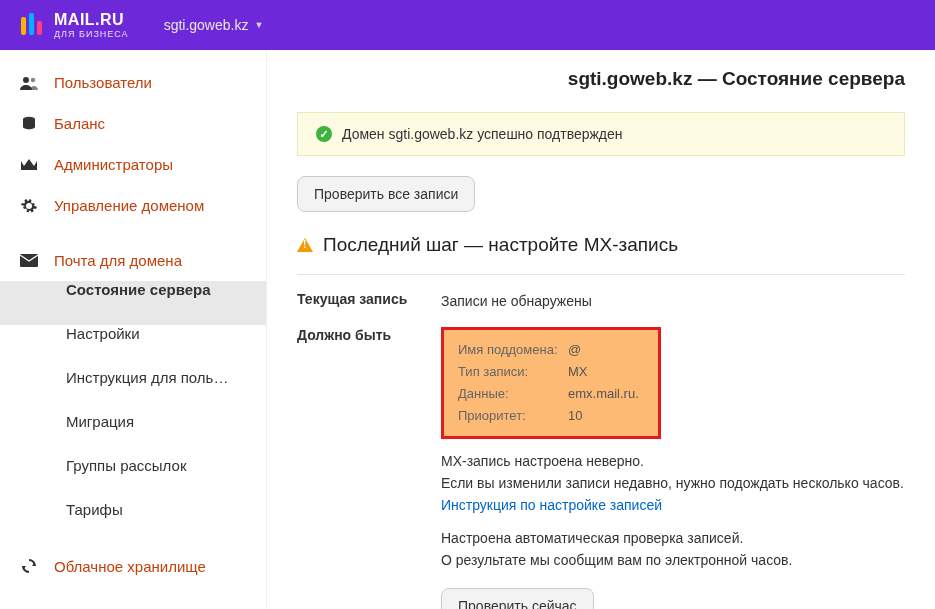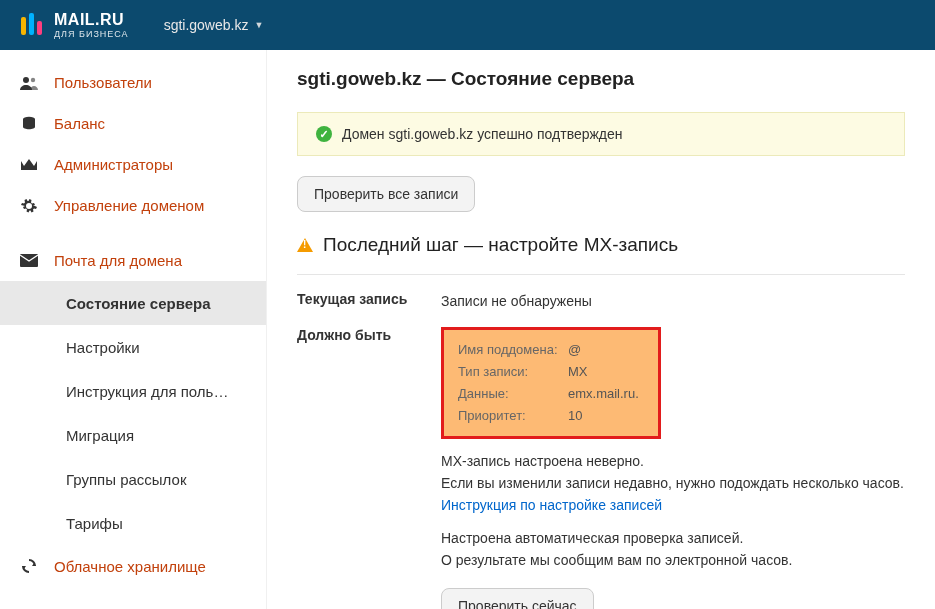--- a/index.html
+++ b/index.html
@@ -1,32 +1,32 @@
 <!DOCTYPE html>
 <html><head>
 <meta charset="utf-8">
 <style>
   * { box-sizing: border-box; margin: 0; padding: 0; }
   body { font-family: Arial, Helvetica, sans-serif; font-size: 14px; color: #333; background: #fff; width: 935px; }
-  .header { background: #0c4a6e; height: 50px; display: flex; align-items: center; padding: 0 18px; }
+  .header { background: #6d28d9; height: 50px; display: flex; align-items: center; padding: 0 18px; }
   .logo { display: flex; align-items: center; gap: 8px; }
   .logo-text { display: flex; flex-direction: column; color: #fff; line-height: 1; }
   .logo-main { font-weight: bold; font-size: 16px; letter-spacing: 0.5px; }
   .logo-sub { font-size: 9px; letter-spacing: 1px; opacity: 0.85; margin-top: 2px; }
   .domain-selector { color: #e8e8e8; margin-left: 35px; font-size: 14px; display: flex; align-items: center; gap: 6px; cursor: pointer; }
   .domain-selector .arrow { font-size: 9px; opacity: 0.9; }
   .container { display: flex; }
   .sidebar { width: 266px; background: #fff; padding-top: 12px; }
   .side-item { display: flex; align-items: center; padding: 12px 18px; font-size: 15px; color: #c2410c; cursor: pointer; }
   .side-item .icon { width: 22px; margin-right: 14px; display: flex; justify-content: center; color: #333; }
-  .side-sub { padding-left: 66px; padding-right: 18px; font-size: 15px; color: #333; cursor: pointer; height: 44px; display: flex; align-items: center; white-space: nowrap; overflow: hidden; text-overflow: ellipsis; }
+  .side-sub { padding-left: 66px; padding-right: 18px; font-size: 15px; color: #333; cursor: pointer; height: 44px; display: flex; align-items: flex-start; white-space: nowrap; overflow: hidden; text-overflow: ellipsis; }
   .side-sub.active { background: #e8e8e8; font-weight: bold; }
   .side-gap { height: 14px; }
   .main { flex: 1; padding: 18px 30px 30px 30px; border-left: 1px solid #f0f0f0; }
-  .page-title { font-size: 19px; font-weight: bold; margin-bottom: 22px; color: #222; }
+  .page-title { font-size: 19px; font-weight: bold; margin-bottom: 22px; color: #222; text-align: right; }
   .alert-success { background: #fdfbe3; border: 1px solid #eceaba; padding: 13px 18px; display: flex; align-items: center; gap: 10px; margin-bottom: 20px; color: #333; }
   .check { width: 16px; height: 16px; background: #3fb33f; border-radius: 50%; display: flex; align-items: center; justify-content: center; color: #fff; font-size: 11px; font-weight: bold; }
   .btn { background: #f3f3f3; border: 1px solid #ccc; padding: 9px 16px; font-size: 14px; color: #333; cursor: pointer; border-radius: 8px; }
   .step-head { display: flex; align-items: center; gap: 10px; margin: 22px 0 18px; }
   .warn-tri { width: 0; height: 0; border-left: 8px solid transparent; border-right: 8px solid transparent; border-bottom: 14px solid #f59b00; position: relative; }
   .warn-tri::after { content: "!"; position: absolute; left: -2px; top: 1px; color: #fff; font-size: 10px; font-weight: bold; }
   .step-title { font-size: 19px; color: #222; }
   .divider { border-top: 1px solid #e5e5e5; margin: 14px 0 16px; }
   .row { display: flex; align-items: flex-start; margin-bottom: 14px; }
   .row-label { width: 144px; font-weight: bold; font-size: 14px; color: #333; flex-shrink: 0; }

